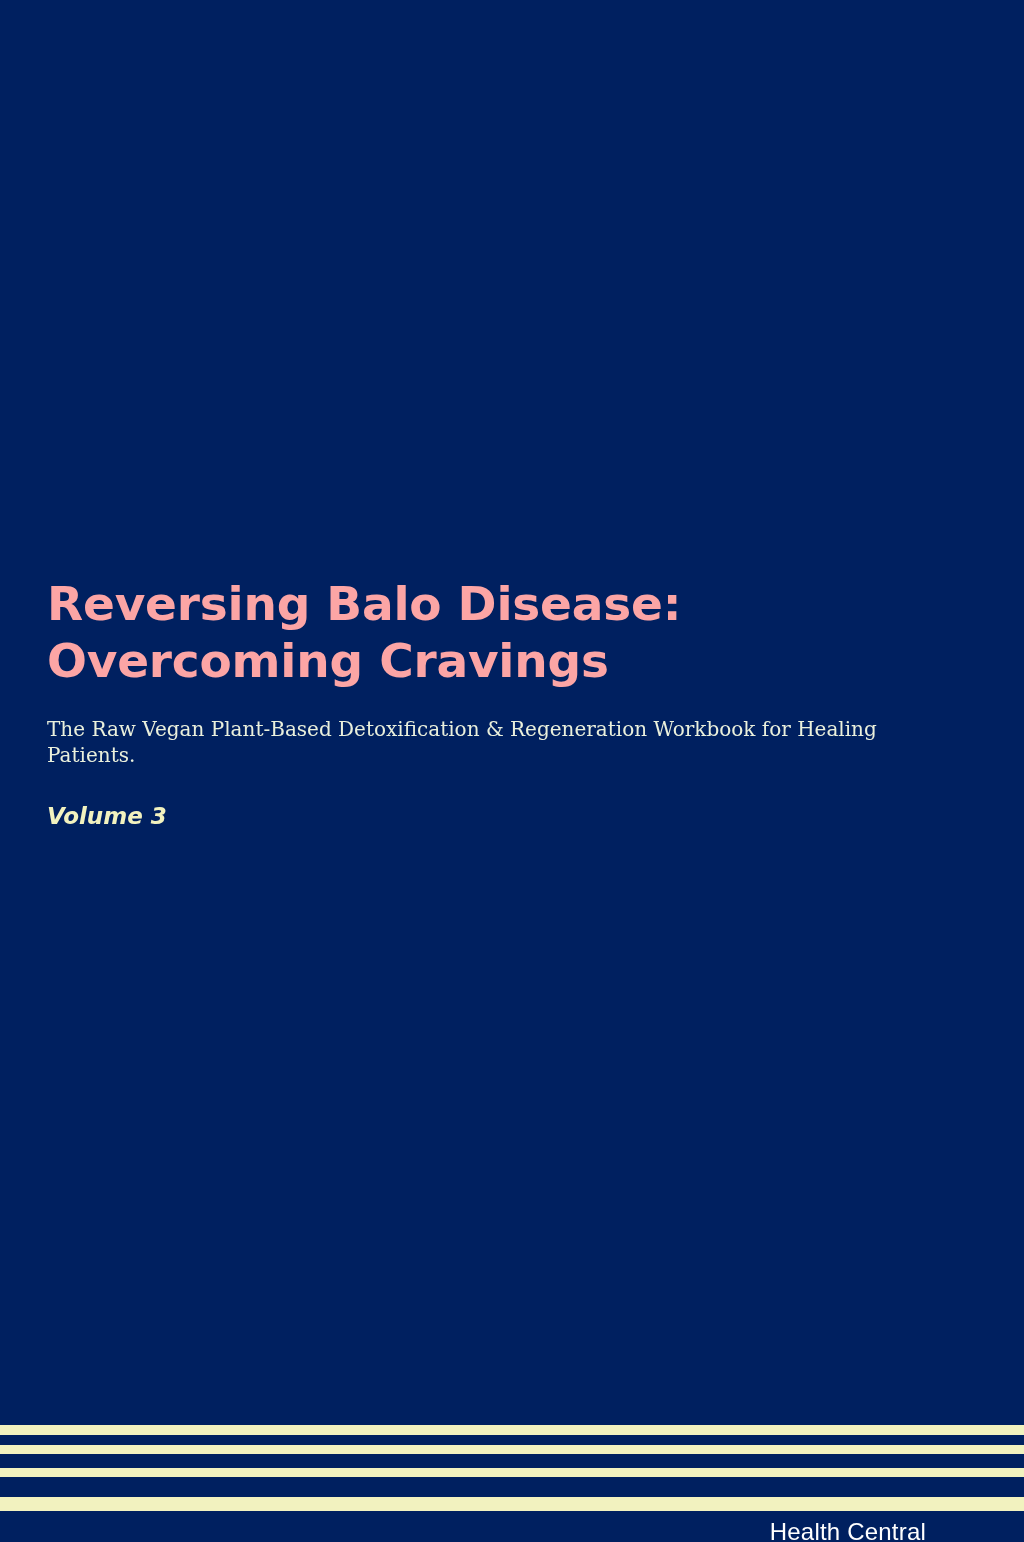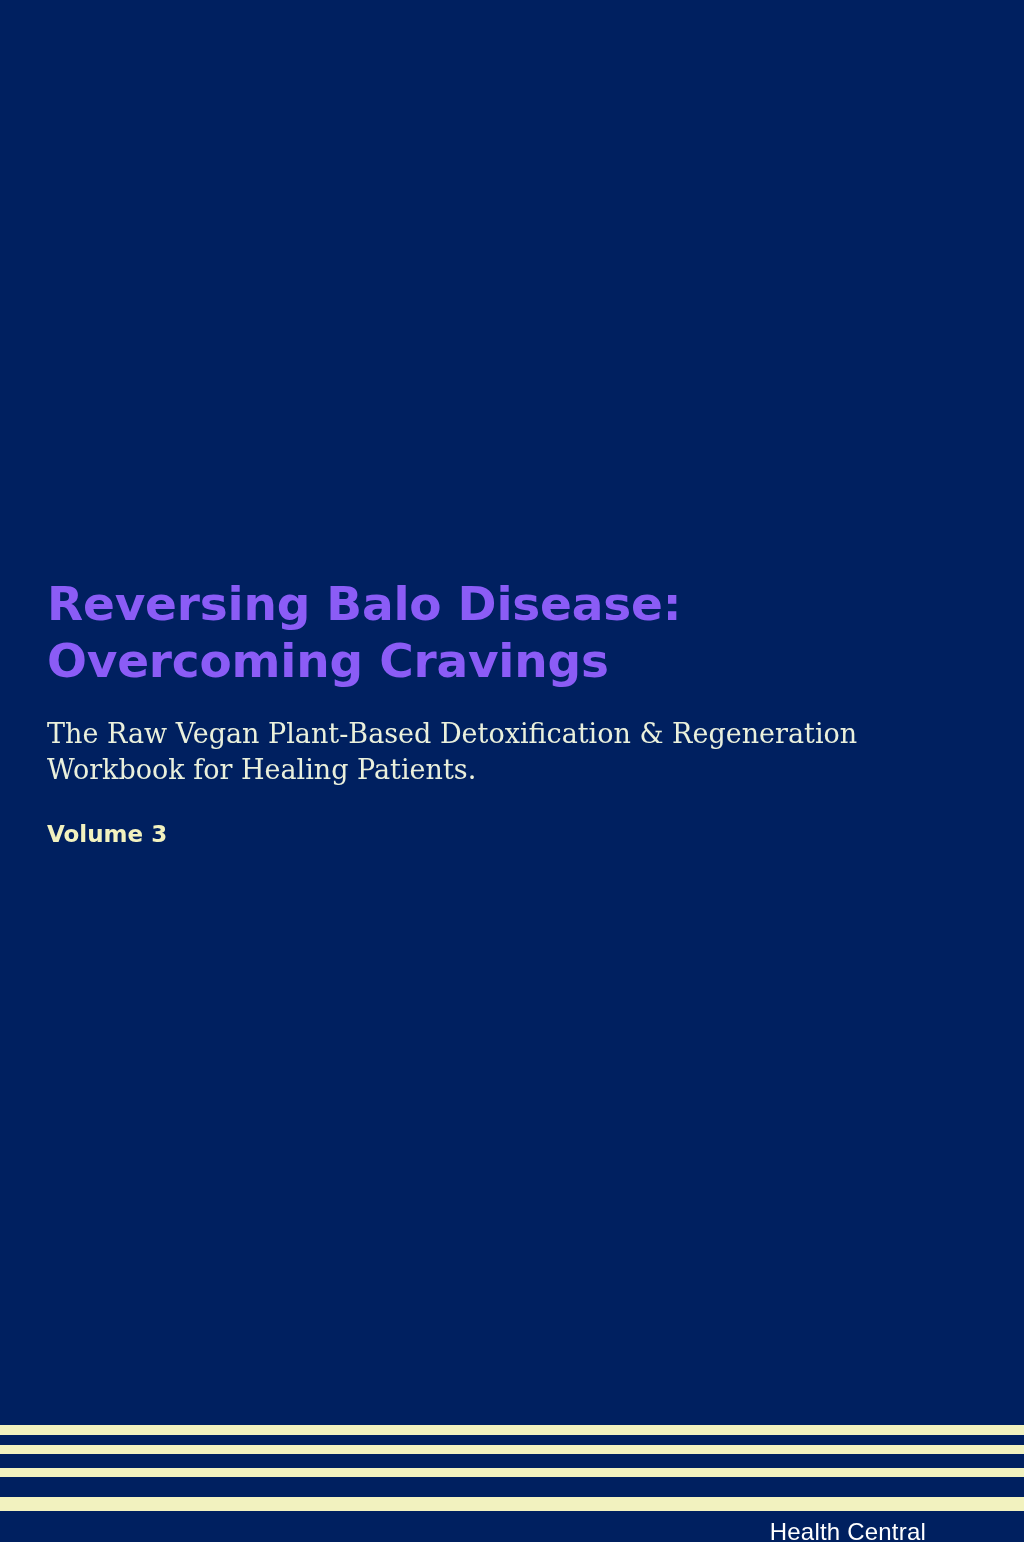--- a/index.html
+++ b/index.html
@@ -19,44 +19,45 @@
     inset: 0;
     background: #002060;
   }
   .text-block {
     position: absolute;
     left: 47px;
     top: 575px;
     width: 900px;
   }
   .title {
-    color: #8b5cf6;
+    color: #fca5a5;
     font-family: "DejaVu Sans", sans-serif;
     font-size: 47px;
     font-weight: bold;
     line-height: 1.22;
     letter-spacing: -0.2px;
     margin: 0 0 26px 0;
     max-width: 700px;
   }
   .subtitle {
     color: #eaf0dc;
     font-family: "DejaVu Serif", serif;
-    font-size: 27px;
+    font-size: 20px;
     font-weight: normal;
     line-height: 1.33;
     margin: 0 0 34px 0;
     max-width: 870px;
   }
   .volume {
     color: #f2f2bf;
     font-family: "DejaVu Sans", sans-serif;
     font-size: 23px;
     font-weight: bold;
     margin: 0;
+    font-style: italic;
   }
 
   
   .stripes {
     position: absolute;
     left: 0;
     right: 0;
     bottom: 0;
     height: 117px;
   }

